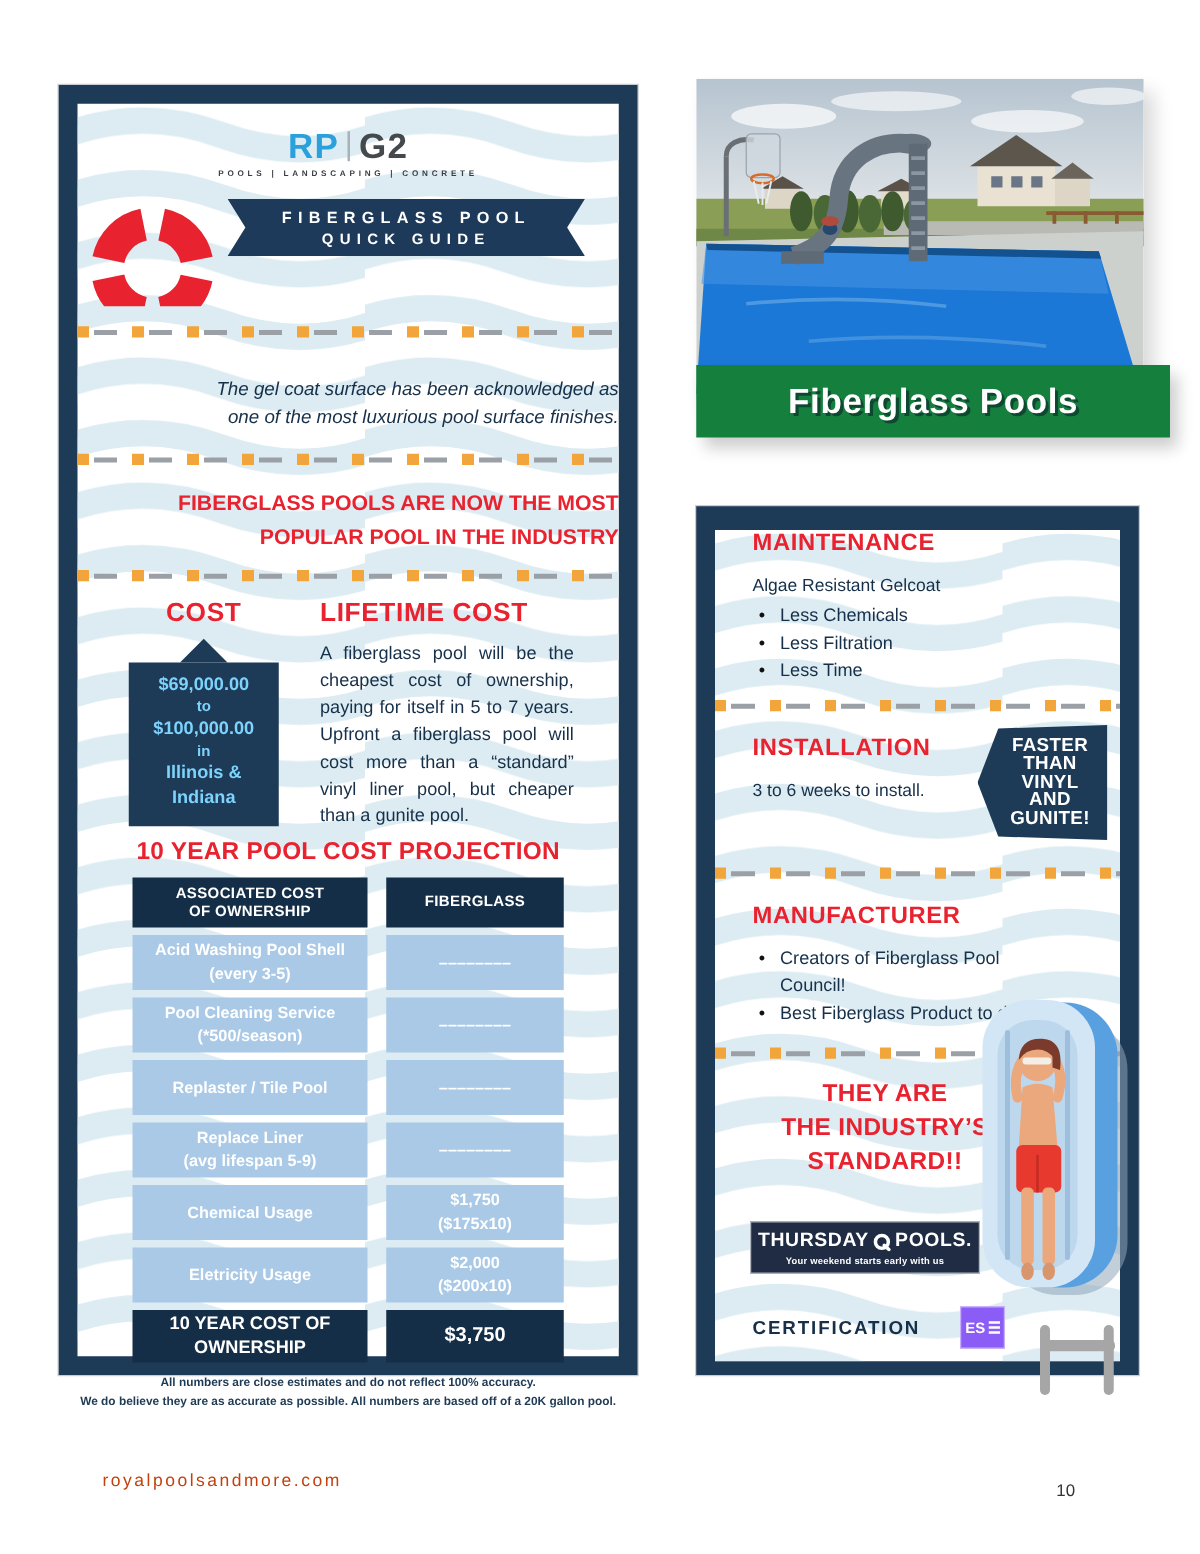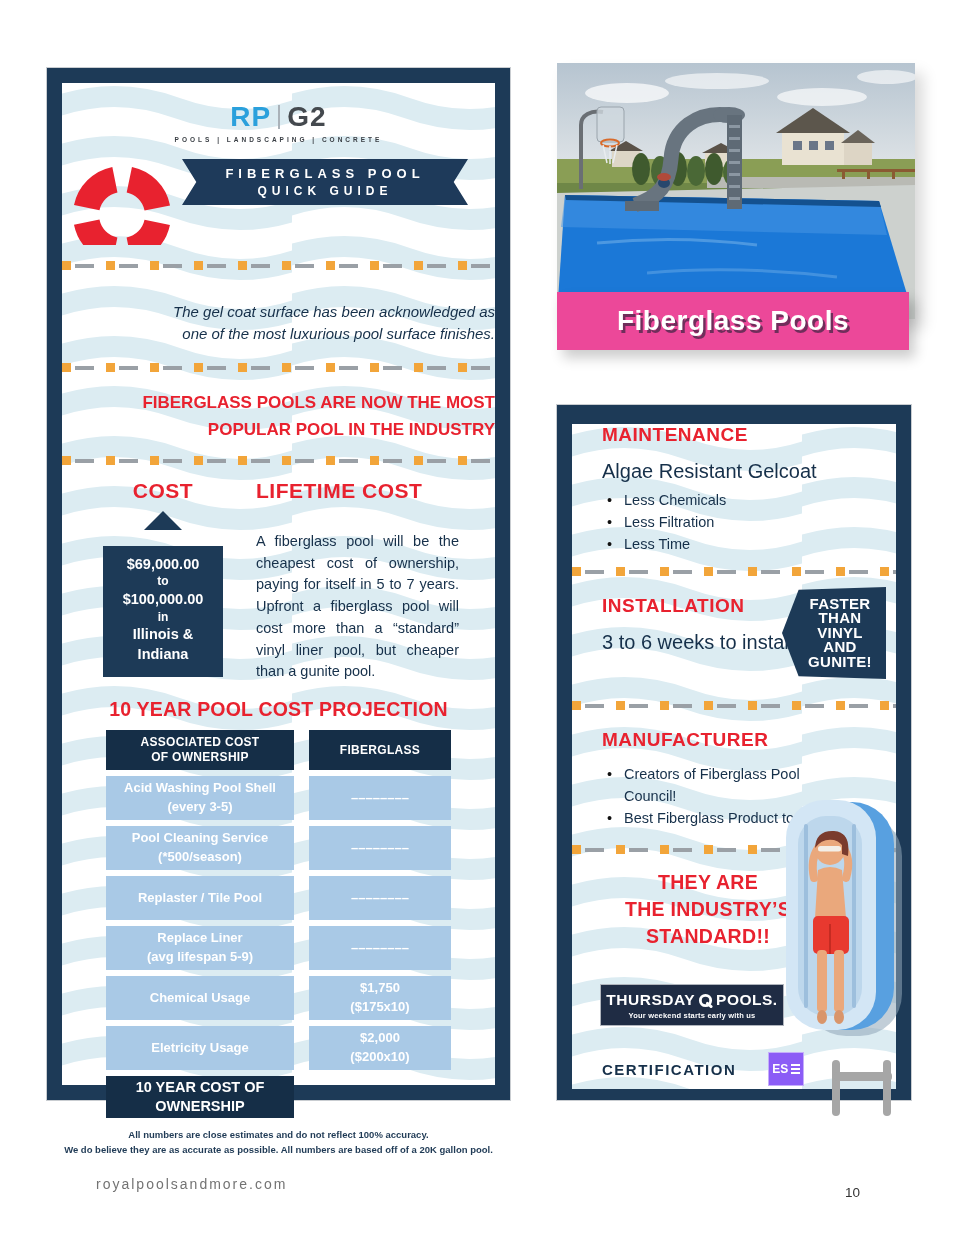--- a/index.html
+++ b/index.html
@@ -43,24 +43,24 @@
   .headline span{display:block;}
 
   .d1{margin-top:16px}.d2{margin-top:18px}.d3{margin-top:13px}
 
   .cost-row{display:flex;margin-top:13px;padding:0 12px;}
   .c-left{width:178px;flex:none;text-align:center;}
   .c-right{flex:1;padding:0 24px 0 4px;}
   .sec-title{color:#e8222f;font-size:21px;font-weight:800;letter-spacing:.5px;}
   .arrow-tip{width:0;height:0;margin:8px auto 0;border-left:19px solid transparent;
     border-right:19px solid transparent;border-bottom:19px solid #1d3a57;}
-  .arrow-body{width:112px;margin:16px auto;background:#1d3a57;color:#ffffff;padding:9px 4px 13px;}
+  .arrow-body{width:112px;margin:0 auto;background:#1d3a57;color:#7dd3fc;padding:9px 4px 13px;}
   .cb-big{font-size:14.5px;font-weight:800;line-height:1.35;}
   .cb-small{font-size:12px;font-weight:700;line-height:1.3;}
-  .lifetime-body{margin-top:28px;color:#16304a;font-size:14.5px;font-weight:500;
+  .lifetime-body{margin-top:10px;color:#16304a;font-size:14.5px;font-weight:500;
     line-height:1.5;text-align:justify;}
 
   .proj-title{margin-top:5px;text-align:center;color:#e8222f;font-size:19.5px;font-weight:800;letter-spacing:.2px;}
 
   .cost-table{display:grid;grid-template-columns:188px 142px;column-gap:15px;row-gap:6px;
     justify-content:center;margin-top:9px;}
   .ct{display:flex;flex-direction:column;align-items:center;justify-content:center;
     text-align:center;color:#fff;font-weight:800;}
   .ct span{display:block;}
   .ct-head{background:#152e47;min-height:40px;font-size:12px;line-height:1.3;letter-spacing:.3px;}
@@ -68,30 +68,30 @@
   .ct-total{background:#152e47;min-height:42px;font-size:14.5px;line-height:1.35;}
   .ct-total.val{font-size:16px;}
   .dashval{letter-spacing:0;}
 
   .footnote{margin-top:10px;text-align:center;color:#1f3a55;font-size:9.5px;font-weight:600;line-height:1.55;}
   .footnote span{display:block;}
 
   
   .photo-card{position:absolute;left:557px;top:63px;width:358px;height:256px;
     box-shadow:8px 10px 14px rgba(0,0,0,.15);}
-  .photo-banner{position:absolute;left:557px;top:292px;width:352px;height:58px;background:#ec4899;
+  .photo-banner{position:absolute;left:557px;top:292px;width:379px;height:58px;background:#15803d;
     display:flex;align-items:center;justify-content:center;z-index:2;
     box-shadow:6px 8px 12px rgba(0,0,0,.2);}
   .photo-banner span{color:#fff;font-size:28px;font-weight:800;letter-spacing:.5px;
     text-shadow:2.5px 2.5px 0 rgba(10,25,40,.55);}
 
   
   .sec{color:#e8222f;font-size:19px;font-weight:800;letter-spacing:.5px;margin:0 0 0 30px;}
   .m-top20{margin-top:4px}.m-top18{margin-top:18px}
-  .body-text{color:#16304a;font-size:20px;font-weight:500;margin:14px 0 0 30px;}
+  .body-text{color:#16304a;font-size:14px;font-weight:500;margin:14px 0 0 30px;}
   ul.blt{margin:6px 0 0 30px;padding:0;list-style:none;color:#16304a;font-size:14.5px;
     font-weight:500;line-height:22px;}
   ul.blt li{position:relative;padding-left:22px;}
   ul.blt li::before{content:"•";position:absolute;left:5px;top:0;color:#111;}
   ul.wrapnarrow{width:250px;}
   .rd1{margin-top:12px}.rd2{margin-top:10px}.rd3{margin-top:16px}
 
   .install-sec{position:relative;margin-top:14px;height:96px;}
   .flag{position:absolute;top:-8px;right:10px;width:104px;height:92px;background:#1d3a57;
     clip-path:polygon(100% 0,16% 3%,0 50%,16% 97%,100% 100%);
@@ -113,21 +113,21 @@
   .cert-label{color:#16304a;font-size:15px;font-weight:600;letter-spacing:1.5px;}
   .es-badge{width:36px;height:34px;background:#8b5cf6;display:flex;align-items:center;
     justify-content:center;gap:3px;box-shadow:inset 0 0 0 1px rgba(255,255,255,.5);}
   .es-badge b{color:#fff;font-size:12px;font-weight:800;}
   .es-lines{display:flex;flex-direction:column;gap:2px;}
   .es-lines i{display:block;width:9px;height:2px;background:#fff;}
 
   .ladder{position:absolute;left:828px;top:1056px;z-index:5;}
 
   
-  .footer-url{position:absolute;left:96px;top:1176px;color:#737373;font-size:14px;
+  .footer-url{position:absolute;left:82px;top:1176px;color:#c2410c;font-size:14px;
     letter-spacing:2px;text-decoration:none;}
   .page-num{position:absolute;left:845px;top:1185px;color:#333;font-size:13.5px;}
 </style>
 </head>
 <body>
 
 <div class="page">
 
   <section class="panel left-panel">
     <div class="panel-inner">
@@ -255,20 +255,23 @@
             <span></span>
           </div>
           <div class="ct ct-cell">
             <span>$2,000</span>
             <span>($200x10)</span>
           </div>
 
           <div class="ct ct-total">
             <span>10 YEAR COST OF</span>
             <span>OWNERSHIP</span>
+          </div>
+          <div class="ct ct-total val">
+            <span>$3,750</span>
           </div>
         </div>
 
         <p class="footnote">
           <span>All numbers are close estimates and do not reflect 100% accuracy.</span>
           <span>We do believe they are as accurate as possible. All numbers are based off of a 20K gallon pool.</span>
         </p>
 
       </div>
     </div>

